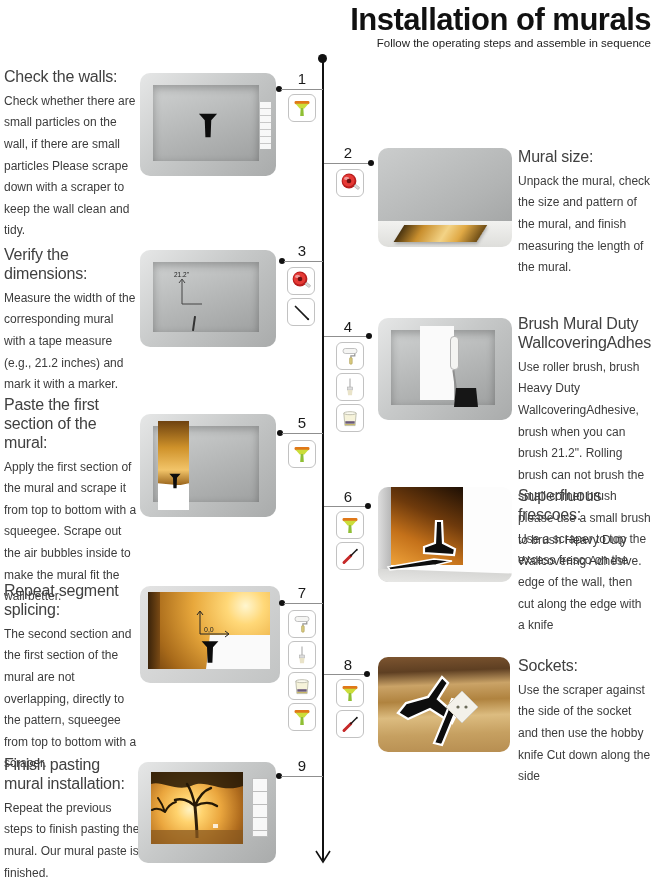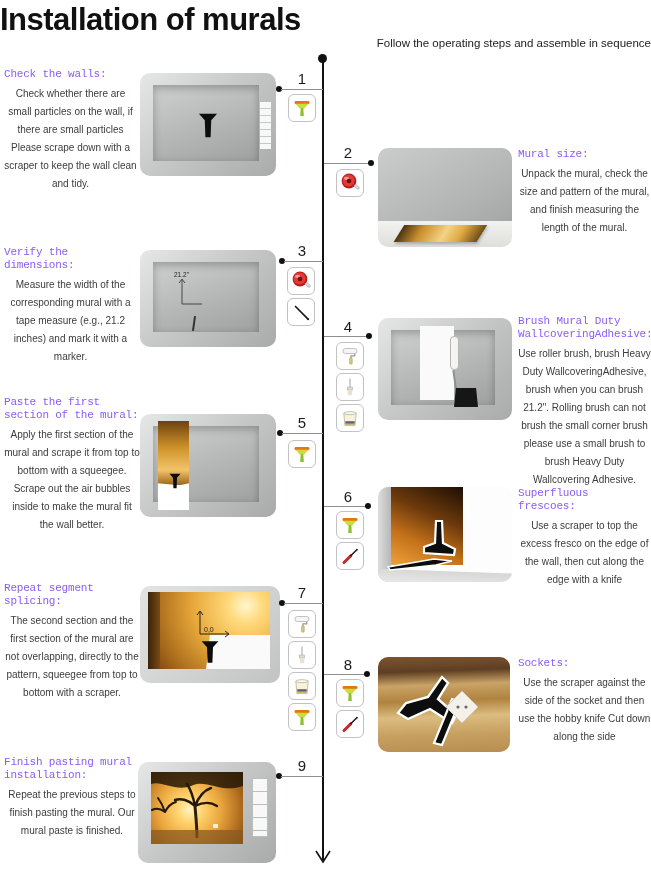--- a/index.html
+++ b/index.html
@@ -1,37 +1,37 @@
 <!DOCTYPE html>
 <html><head>
 <meta charset="utf-8">
 <style>
   * { margin:0; padding:0; box-sizing:border-box; }
   body { background:#fff; font-family:"Liberation Sans","DejaVu Sans",sans-serif; }
   #canvas { position:relative; width:651px; height:879px; background:#fff; overflow:hidden; }
 
   
-  .title { position:absolute; top:2px; left:0; width:100%; text-align:left;
+  .title { position:absolute; top:2px; left:0; width:100%; text-align:right;
            font-size:31px; font-weight:700; color:#111; letter-spacing:-0.5px; }
   .subtitle { position:absolute; top:37px; left:0; width:100%; text-align:right;
               font-size:11.5px; color:#222; }
 
   
   .tl-line { position:absolute; left:322px; top:57px; width:2px; height:803px; background:#111; }
   .tl-dot  { position:absolute; left:318px; top:54px; width:9px; height:9px; border-radius:50%; background:#111; }
   .tl-arrow{ position:absolute; left:314px; top:849px; }
 
   
   .conn { position:absolute; height:1px; background:#8f8f8f; }
   .cdot { position:absolute; width:6px; height:6px; border-radius:50%; background:#111; }
   .num  { position:absolute; width:30px; text-align:center; font-size:15px; color:#1a1a1a; }
 
   
-  .txt h2 { font-size:11px; font-weight:400; color:#8b5cf6; line-height:1.18; margin-bottom:4px; letter-spacing:-0.2px;font-family:Liberation Mono, monospace; }
-  .txt p  { font-size:10px; color:#3c3c3c; line-height:1.8;text-align:center; }
+  .txt h2 { font-size:16px; font-weight:400; color:#404040; line-height:1.18; margin-bottom:4px; letter-spacing:-0.2px; }
+  .txt p  { font-size:12px; color:#3c3c3c; line-height:1.8; }
   .txt { position:absolute; }
 
   
   .tools { position:absolute; display:flex; flex-direction:column; gap:3px; }
   .tool  { width:28px; height:28px; border:1px solid #c2c2c2; border-radius:6px; background:#fff;
            display:flex; align-items:center; justify-content:center; }
 
   
   .illus { position:absolute; border-radius:10px; overflow:hidden; }
   .room  { background:linear-gradient(135deg,#e6e7e7,#c7c9c9 45%,#a9abab); }

